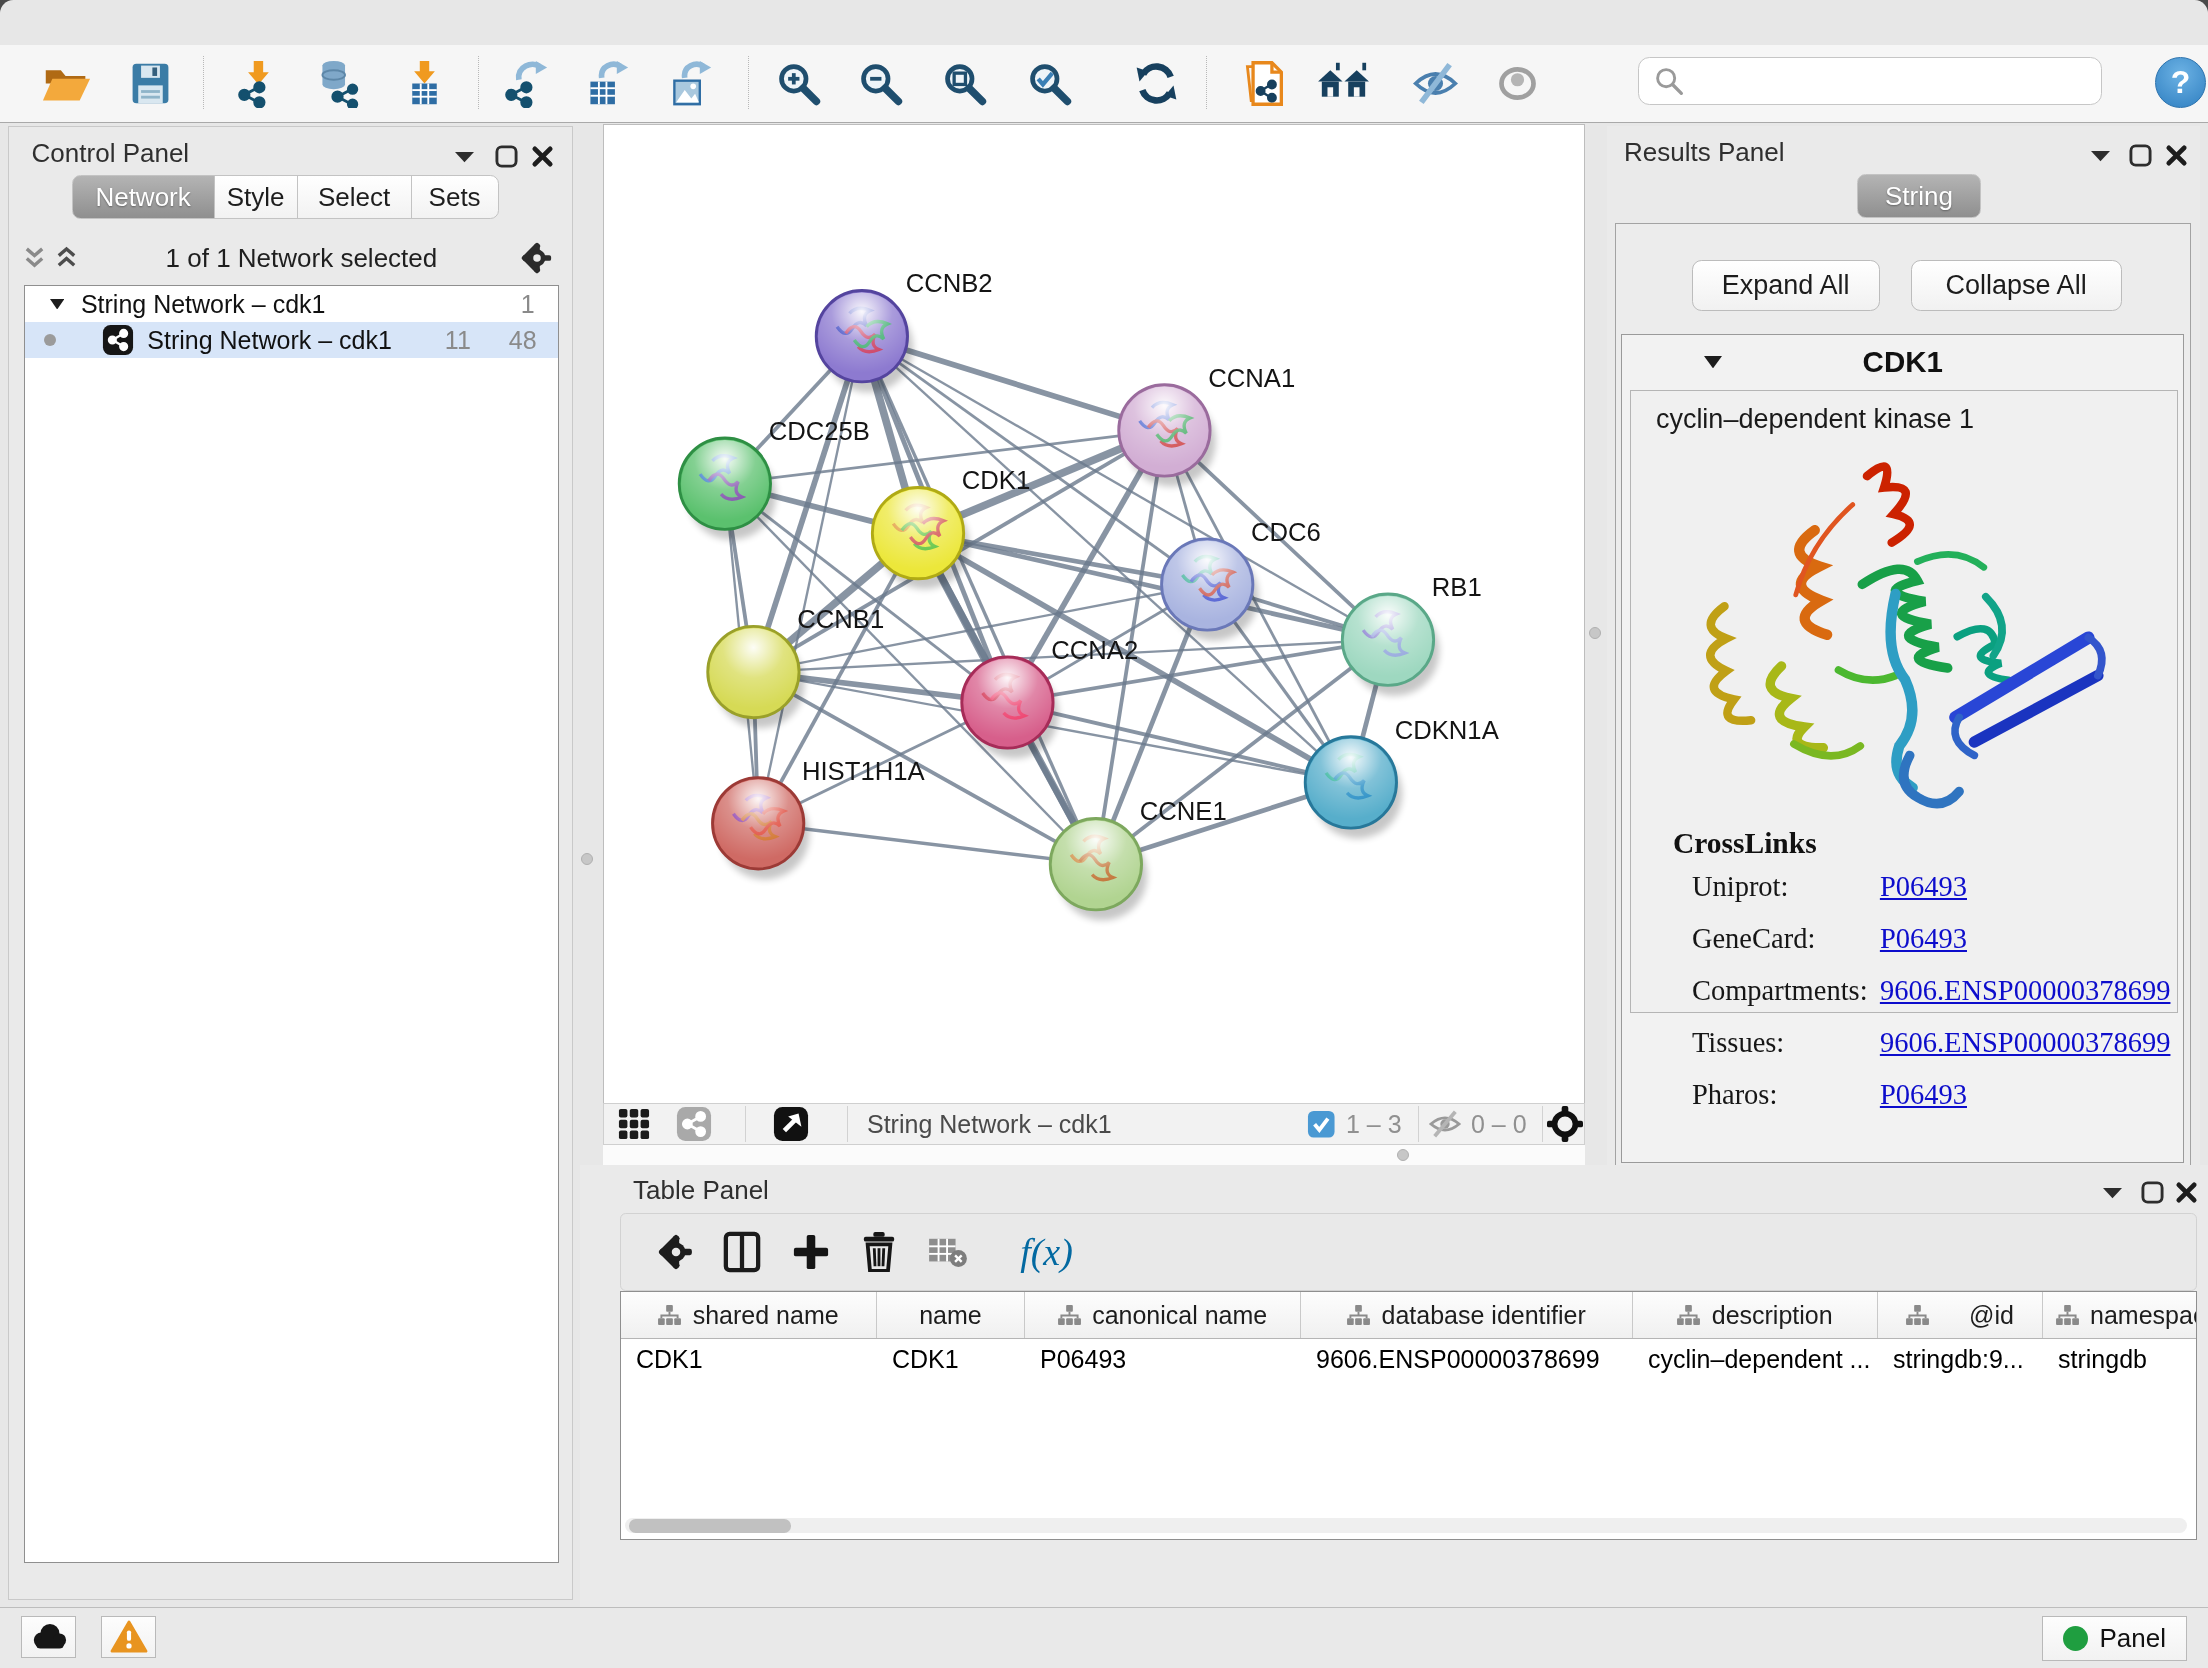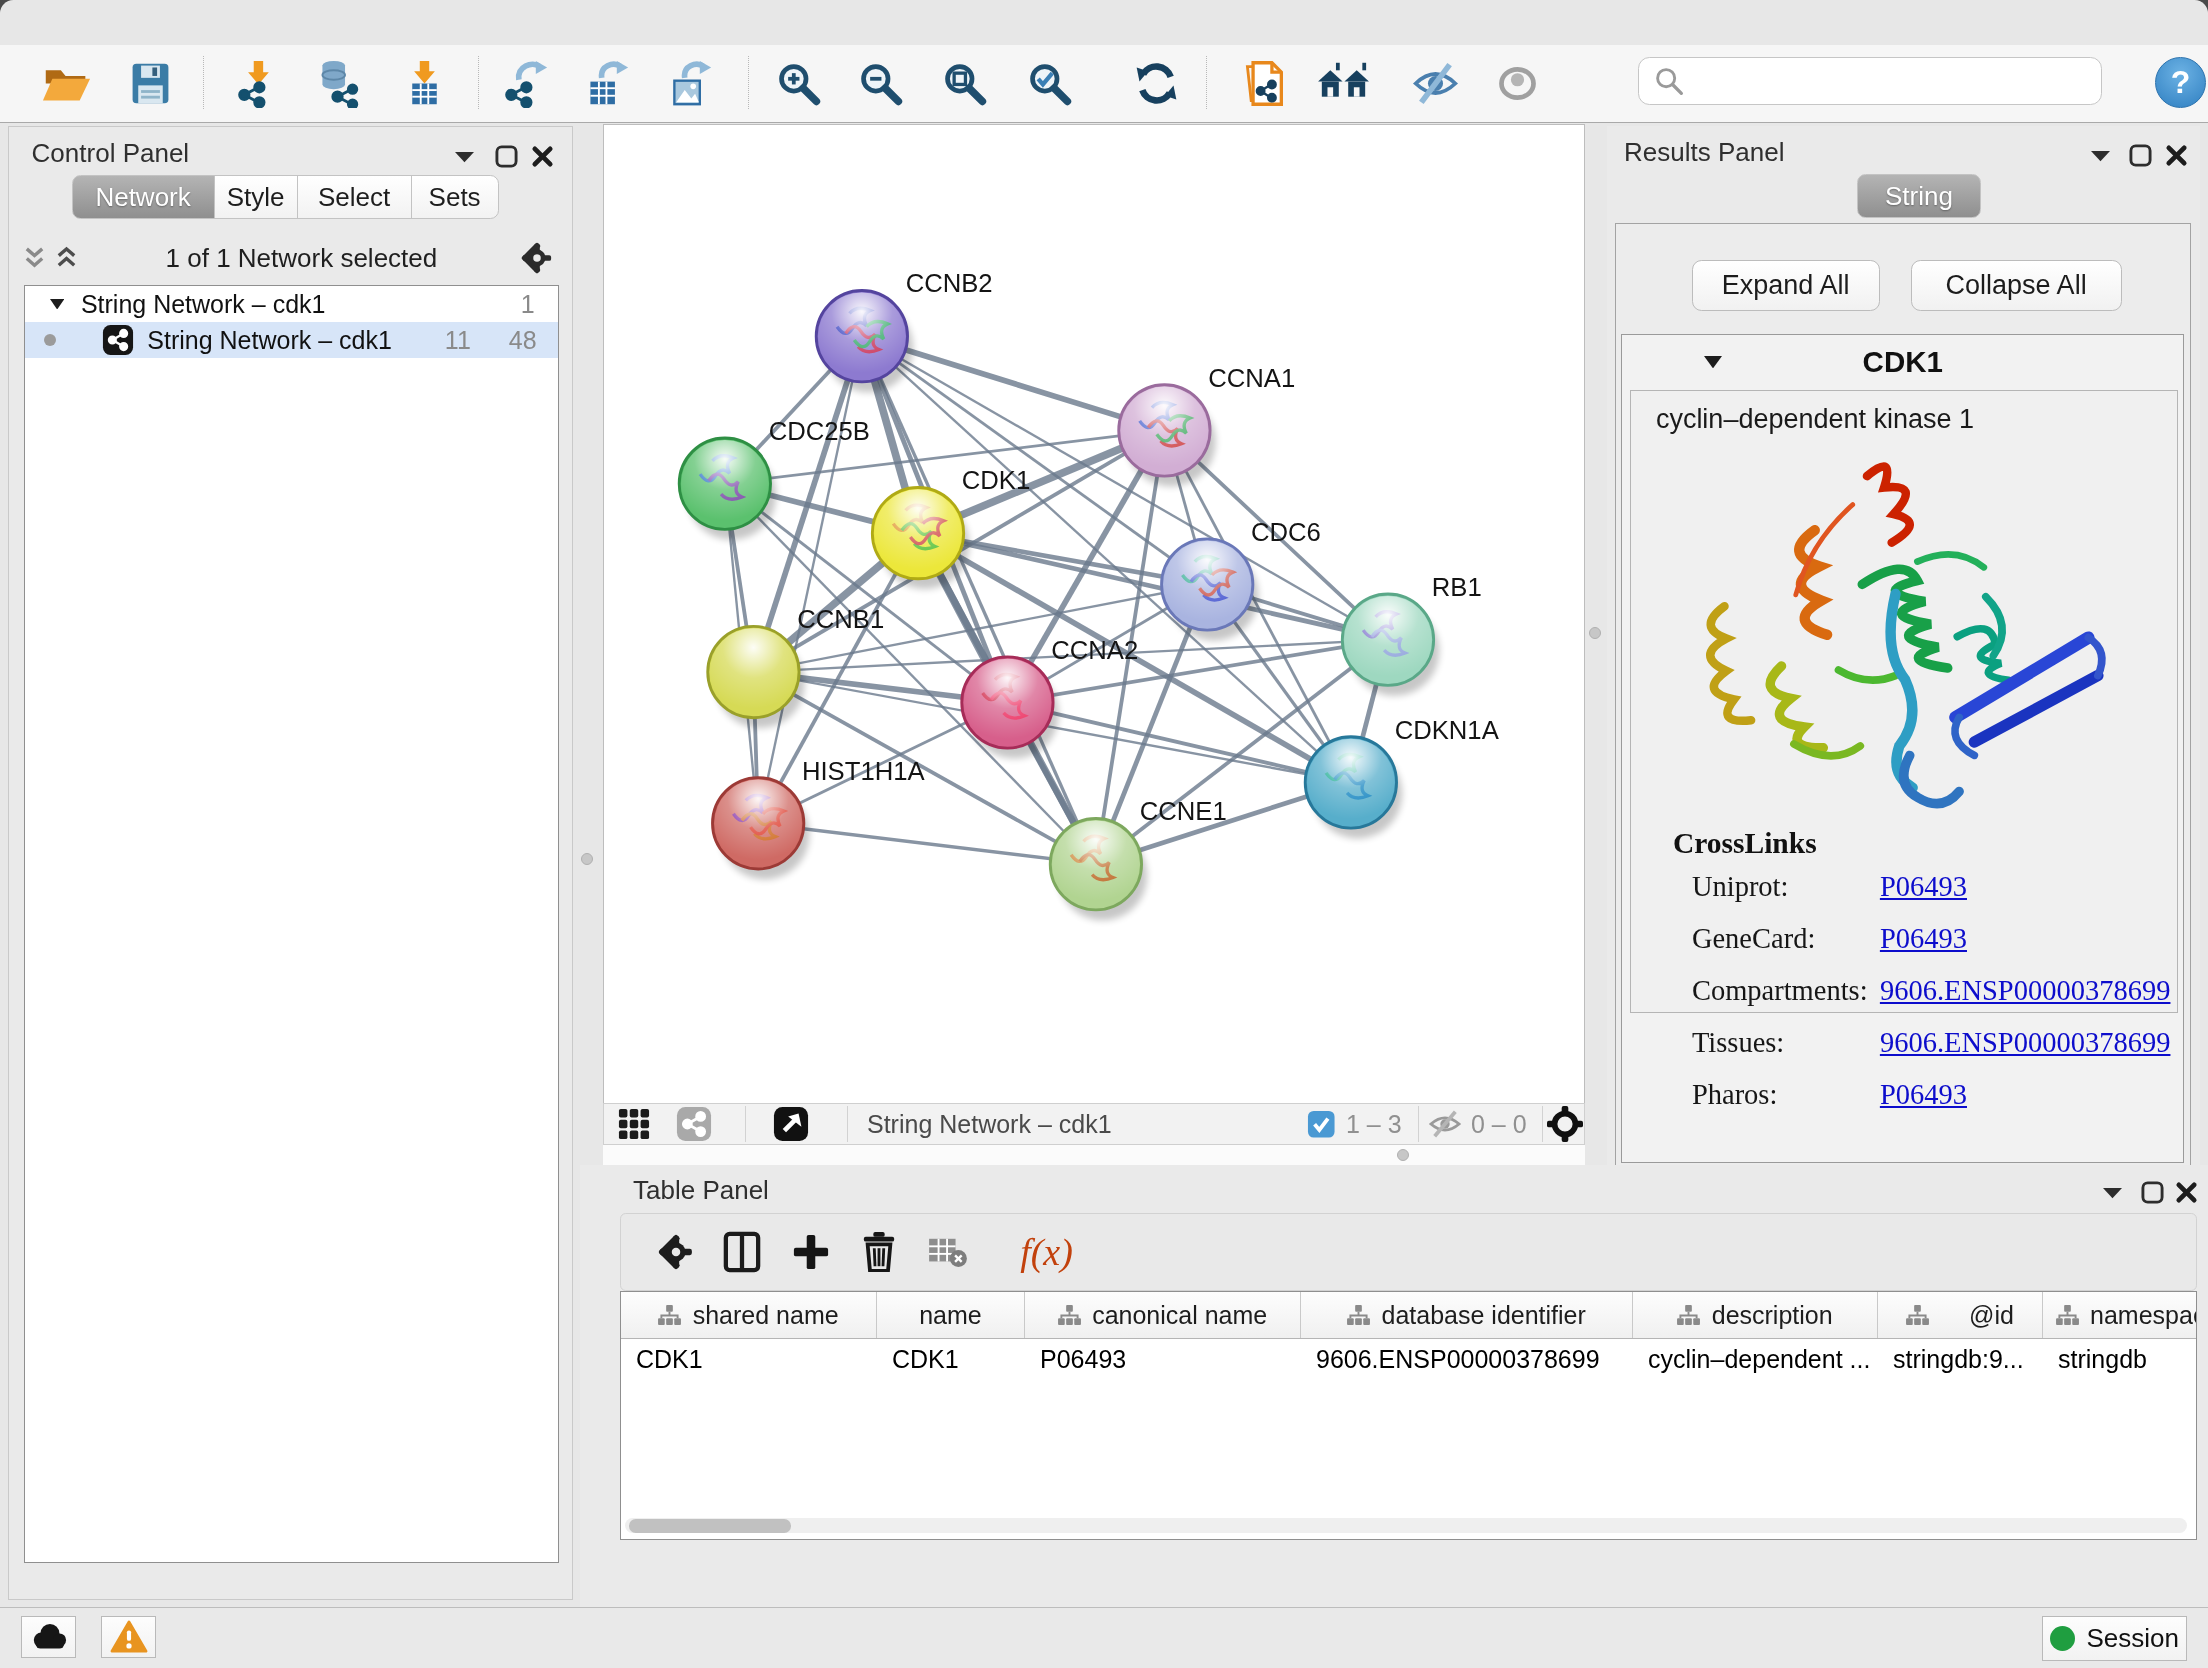--- a/index.html
+++ b/index.html
@@ -750,21 +750,21 @@
               <line x1="21" y1="4" x2="21" y2="28"></line>
             </g>
           <circle cx="33" cy="25" r="9" fill="#7d7d7d"></circle>
           <g stroke="#fff" stroke-width="2.5">
               <line x1="29.5" y1="21.5" x2="36.5" y2="28.5"></line>
               <line x1="36.5" y1="21.5" x2="29.5" y2="28.5"></line>
             </g>
         </svg>
       </div>
       <div class="tpi" style="left:373px;width:105px">
-        <span style="font-family:'Liberation Serif',serif;font-style:italic;font-size:38px;color:#c2410c">f(x)</span>
+        <span style="font-family:'Liberation Serif',serif;font-style:italic;font-size:38px;color:#0369a1">f(x)</span>
       </div>
     </div>
 
     <div id="tp-table">
       <div id="tbl-head">
           <div class="th" style="width: 256px;">
             <svg width="23" height="21" viewBox="0 0 24 22">
               <g fill="#8a8a8a">
                 <rect x="8.5" y="0" width="7" height="7" rx="1"></rect>
                 <rect x="0" y="14" width="7" height="7" rx="1"></rect>
@@ -880,18 +880,18 @@
     </div>
     <div class="sb-btn" style="left:101px">
       <svg width="38" height="34" viewBox="0 0 40 36">
         <polygon points="20,2 38,33 2,33" fill="#e89420" stroke="#e89420" stroke-width="3" stroke-linejoin="round"></polygon>
         <rect x="17.8" y="11" width="4.4" height="11" rx="2" fill="#fff"></rect>
           <circle cx="20" cy="27.5" r="2.8" fill="#fff"></circle>
       </svg>
     </div>
     <div id="memory-btn">
       <span class="memdot"></span>
-      <span>Session</span>
+      <span>Panel</span>
     </div>
   </div>
 
 </div>
 
 
 </body></html>

